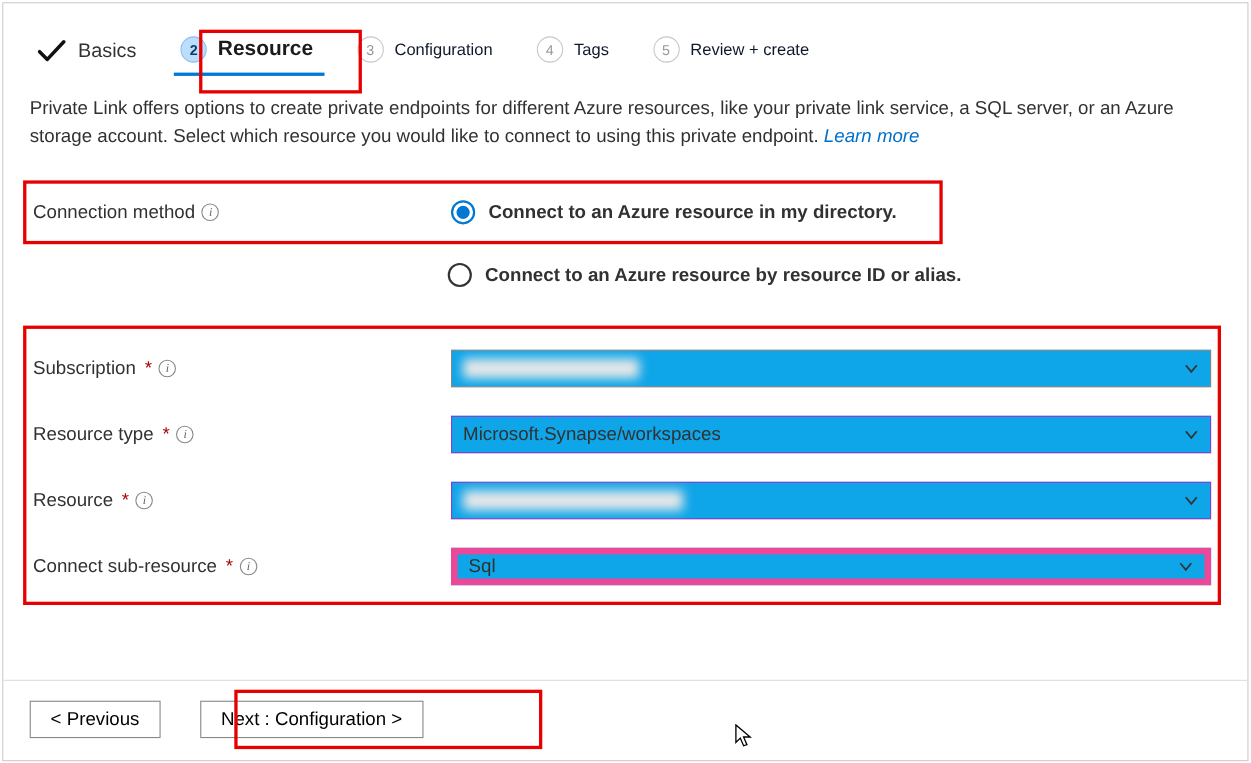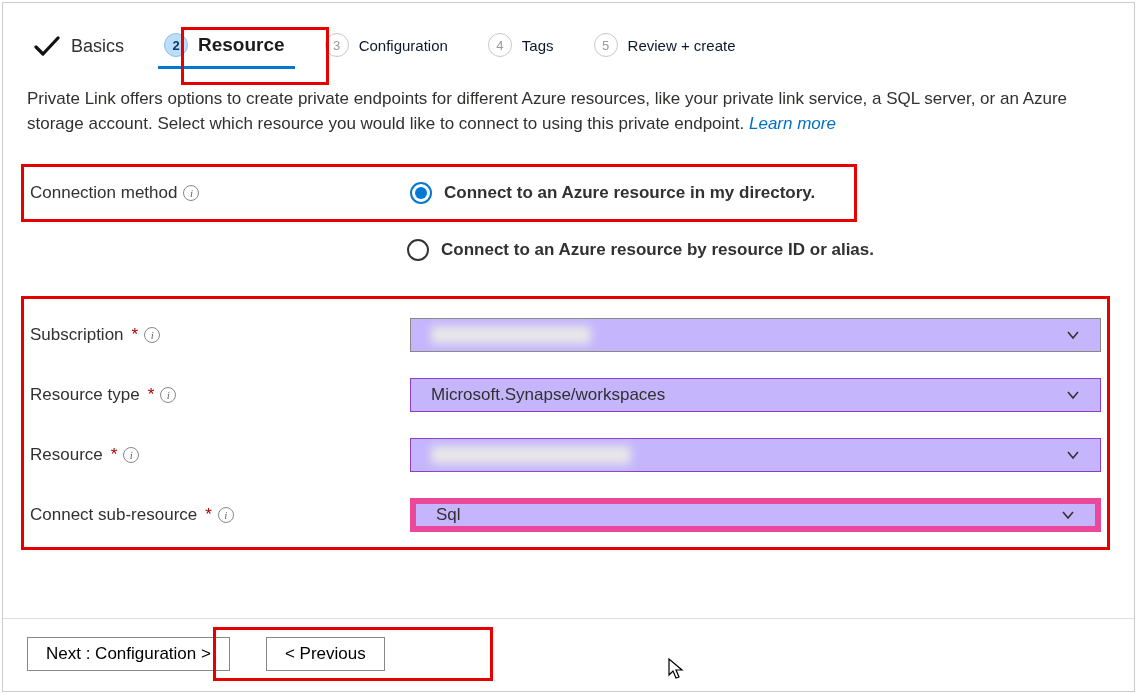--- a/index.html
+++ b/index.html
@@ -159,24 +159,24 @@
       padding: 16px 6px 12px 6px;
       margin-left: -6px;
     }
     
     .dropdown {
       flex: 1;
       height: 34px;
       display: flex;
       align-items: center;
       justify-content: space-between;
-      padding: 0 20px;
+      padding: 0 10px;
       cursor: pointer;
       font-size: 17px;
-      background: #c4b5fd;
+      background: #0ea5e9;
     }
     .dd-gray { border: 1px solid #8a8886; }
     .dd-purple { border: 1px solid #8b3ec9; }
     .dd-blue { border: 6px solid #ec4899; }
     .chevron-down {
       width: 14px; height: 14px;
       position: relative;
     }
     .chevron-down svg { display: block; }
     .blurred {
@@ -351,22 +351,22 @@
               </svg>
           </span>
         </div>
       </div>
 
     </div>
 
   </div>
 
   <div class="footer">
+    <button class="btn">&lt; Previous</button>
     <button class="btn">Next : Configuration &gt;</button>
-    <button class="btn">&lt; Previous</button>
     <div class="footer-redbox"></div>
     <span class="cursor-arrow">
       <svg width="18" height="22" viewBox="0 0 18 22">
           <path d="M1 1 L1 17 L5 13 L8 20 L11 19 L8 12 L14 12 Z" fill="#fff" stroke="#000" stroke-width="1.2"></path>
         </svg>
     </span>
   </div>
 </div>
 
 </body></html>

